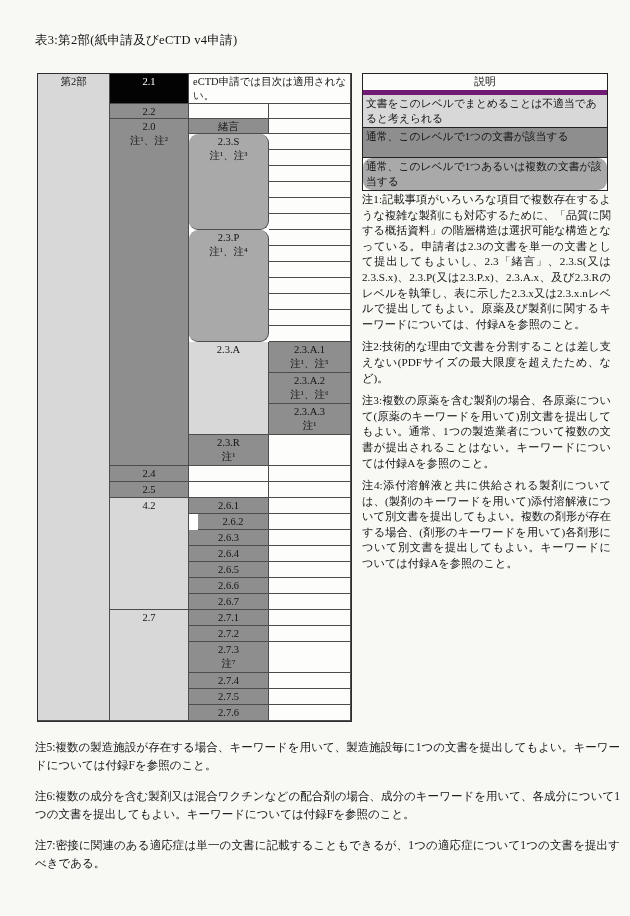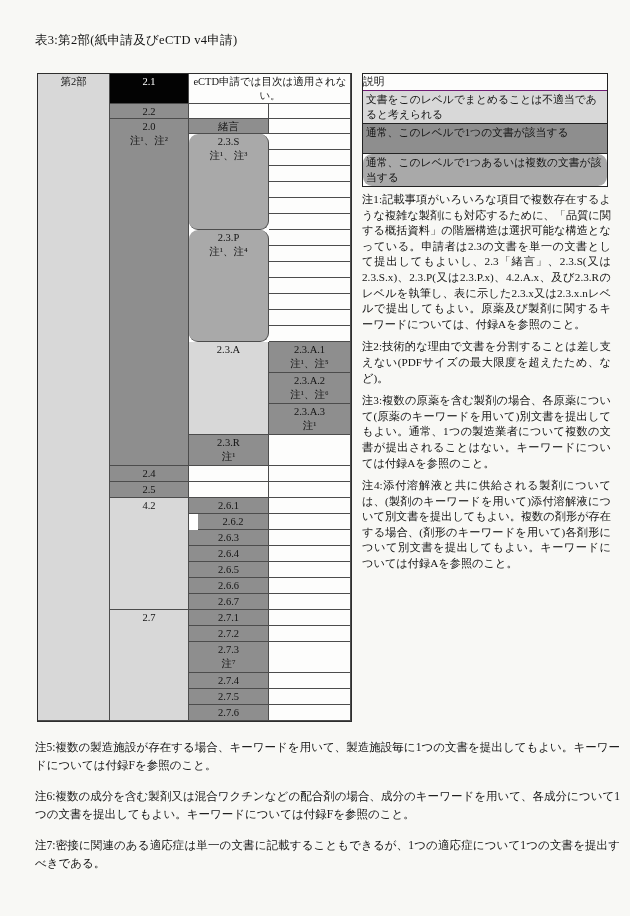--- a/index.html
+++ b/index.html
@@ -21,28 +21,28 @@
   .cell {
     border-right:1px solid #4c4c4c; border-bottom:1px solid #4c4c4c;
     font-size:10.5px; line-height:13.5px; text-align:center;
     padding-top:1px; white-space:pre-line; overflow:hidden; box-sizing:border-box;
   }
   .s-black { background:#030303; color:#fff; }
   .s-dark  { background:#8e8e8e; }
   .s-medium{ background:#a9a9a9;border-radius:9px; }
   .s-light { background:#d8d8d8; }
   .s-white { background:#fdfdfc; }
-  .a-left  { text-align:center; padding:1px 3px 0 4px; }
+  .a-left  { text-align:left; padding:1px 3px 0 4px; }
 
   
   .legend {
     position:absolute; left:362px; top:73px; width:246px;
     border:1px solid #222; background:#fdfdfc; font-size:10.8px; box-sizing:border-box;
   }
-  .legend-header { text-align:left; padding:0 0 1px; border-bottom:1px solid #701a75; line-height:15px; }
+  .legend-header { text-align:center; padding:0 0 1px; border-bottom:5px solid #701a75; line-height:15px; }
   .legend-row { padding:1px 3px; line-height:15px; min-height:30px; border-bottom:1px solid #222; box-sizing:border-box; }
   .legend-row:last-child { border-bottom:none; }
 
   
   .side-notes { position:absolute; left:362px; top:192px; width:249px; font-size:11.2px; line-height:15.6px; }
   .side-notes p { margin:0 0 7px; text-align:justify; }
 
   
   .footer-notes { position:absolute; left:35px; top:739px; width:585px; font-size:11.5px; line-height:17.5px; }
   .footer-notes p { margin:0 0 14px; text-align:justify; }
@@ -130,21 +130,21 @@
     </div>
 
   <div class="legend">
     <div class="legend-header">説明</div>
     <div class="legend-row s-light">文書をこのレベルでまとめることは不適当であると考えられる</div>
     <div class="legend-row s-dark">通常、このレベルで1つの文書が該当する</div>
     <div class="legend-row s-medium">通常、このレベルで1つあるいは複数の文書が該当する</div>
   </div>
 
   <div class="side-notes">
-    <p>注1:記載事項がいろいろな項目で複数存在するような複雑な製剤にも対応するために、「品質に関する概括資料」の階層構造は選択可能な構造となっている。申請者は2.3の文書を単一の文書として提出してもよいし、2.3「緒言」、2.3.S(又は2.3.S.x)、2.3.P(又は2.3.P.x)、4.2.A.x、及び2.3.Rのレベルを執筆し、表に示した2.3.x又は2.3.x.nレベルで提出してもよい。原薬及び製剤に関するキーワードについては、付録Aを参照のこと。</p>
+    <p>注1:記載事項がいろいろな項目で複数存在するような複雑な製剤にも対応するために、「品質に関する概括資料」の階層構造は選択可能な構造となっている。申請者は2.3の文書を単一の文書として提出してもよいし、2.3「緒言」、2.3.S(又は2.3.S.x)、2.3.P(又は2.3.P.x)、2.3.A.x、及び2.3.Rのレベルを執筆し、表に示した2.3.x又は2.3.x.nレベルで提出してもよい。原薬及び製剤に関するキーワードについては、付録Aを参照のこと。</p>
     <p>注2:技術的な理由で文書を分割することは差し支えない(PDFサイズの最大限度を超えたため、など)。</p>
     <p>注3:複数の原薬を含む製剤の場合、各原薬について(原薬のキーワードを用いて)別文書を提出してもよい。通常、1つの製造業者について複数の文書が提出されることはない。キーワードについては付録Aを参照のこと。</p>
     <p>注4:添付溶解液と共に供給される製剤については、(製剤のキーワードを用いて)添付溶解液について別文書を提出してもよい。複数の剤形が存在する場合、(剤形のキーワードを用いて)各剤形について別文書を提出してもよい。キーワードについては付録Aを参照のこと。</p>
   </div>
 
   <div class="footer-notes">
     <p>注5:複数の製造施設が存在する場合、キーワードを用いて、製造施設毎に1つの文書を提出してもよい。キーワードについては付録Fを参照のこと。</p>
     <p>注6:複数の成分を含む製剤又は混合ワクチンなどの配合剤の場合、成分のキーワードを用いて、各成分について1つの文書を提出してもよい。キーワードについては付録Fを参照のこと。</p>
     <p>注7:密接に関連のある適応症は単一の文書に記載することもできるが、1つの適応症について1つの文書を提出すべきである。</p>
   </div>

